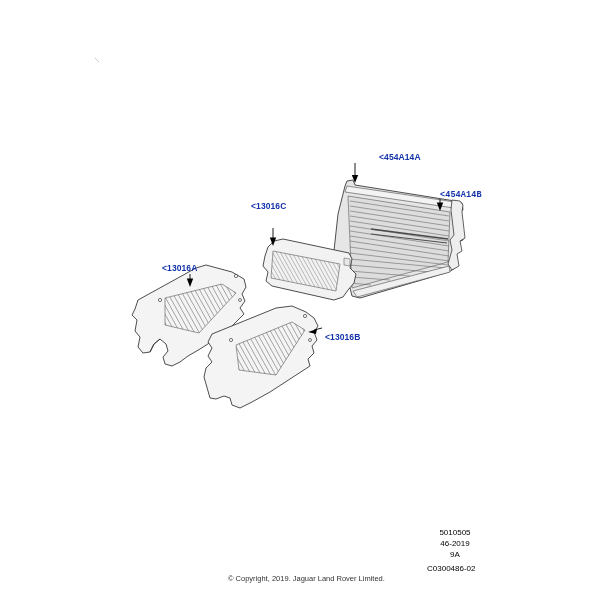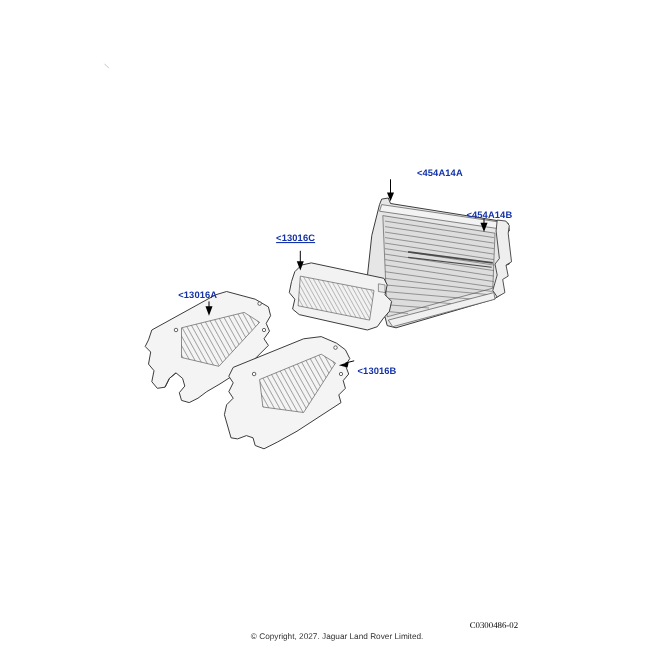--- a/index.html
+++ b/index.html
@@ -39,21 +39,21 @@
     position: absolute;
     font-family: "Liberation Sans", sans-serif;
     font-size: 8px;
     color: #000000;
     text-align: center;
     line-height: 11px;
     white-space: nowrap;
   }
   .drawing-code {
     position: absolute;
-    font-family: Liberation Serif, serif;
+    font-family: Liberation Sans, sans-serif;
     font-size: 8px;
     color: #000000;
     white-space: nowrap;
   }
   .copyright {
     position: absolute;
     font-family: "Liberation Sans", sans-serif;
     font-size: 7.5px;
     color: #333333;
     white-space: nowrap;
@@ -181,26 +181,31 @@
         <path d="M322,328 L314,330" stroke="#000000" stroke-width="0.9" fill="none"></path>
         <path d="M308,332 L317,329 L316,334 Z" fill="#000000"></path>
       </g>
     </g>
 
     <line x1="95" y1="58" x2="99" y2="62" stroke="#bdbdbd" stroke-width="0.8"></line>
   </svg>
 
   <div class="callout-label" style="left:331px; top:152px;margin-left:48px;">&lt;454A14A</div>
 
-  <div class="callout-label" style="left:424px; top:190px;">&lt;454A14B</div>
-
-  <div class="callout-label" style="left:251px; top:211px;text-decoration:underline;">&lt;13016C</div>
+  <div class="callout-label" style="left:440px; top:190px;font-family:Liberation Mono, monospace;">&lt;454A14B</div>
+
+  <div class="callout-label" style="left:251px; top:201px;">&lt;13016C</div>
 
   <div class="callout-label" style="left:162px; top:263px;">&lt;13016A</div>
 
   <div class="callout-label" style="left:325px; top:332px;">&lt;13016B</div>
 
+  <div class="meta-block" style="left:418px; top:527px; width:74px;">
+    <div>5010505</div>
+    <div>46-2019</div>
+    <div>9A</div>
+  </div>
 
   <div class="drawing-code" style="left:427px; top:564px;">C0300486-02</div>
 
-  <div class="copyright" style="left:228px; top:574px;">© Copyright, 2027. Jaguar Land Rover Limited.</div>
+  <div class="copyright" style="left:228px; top:574px;">© Copyright, 2019. Jaguar Land Rover Limited.</div>
 
 </div>
 
 </body></html>

